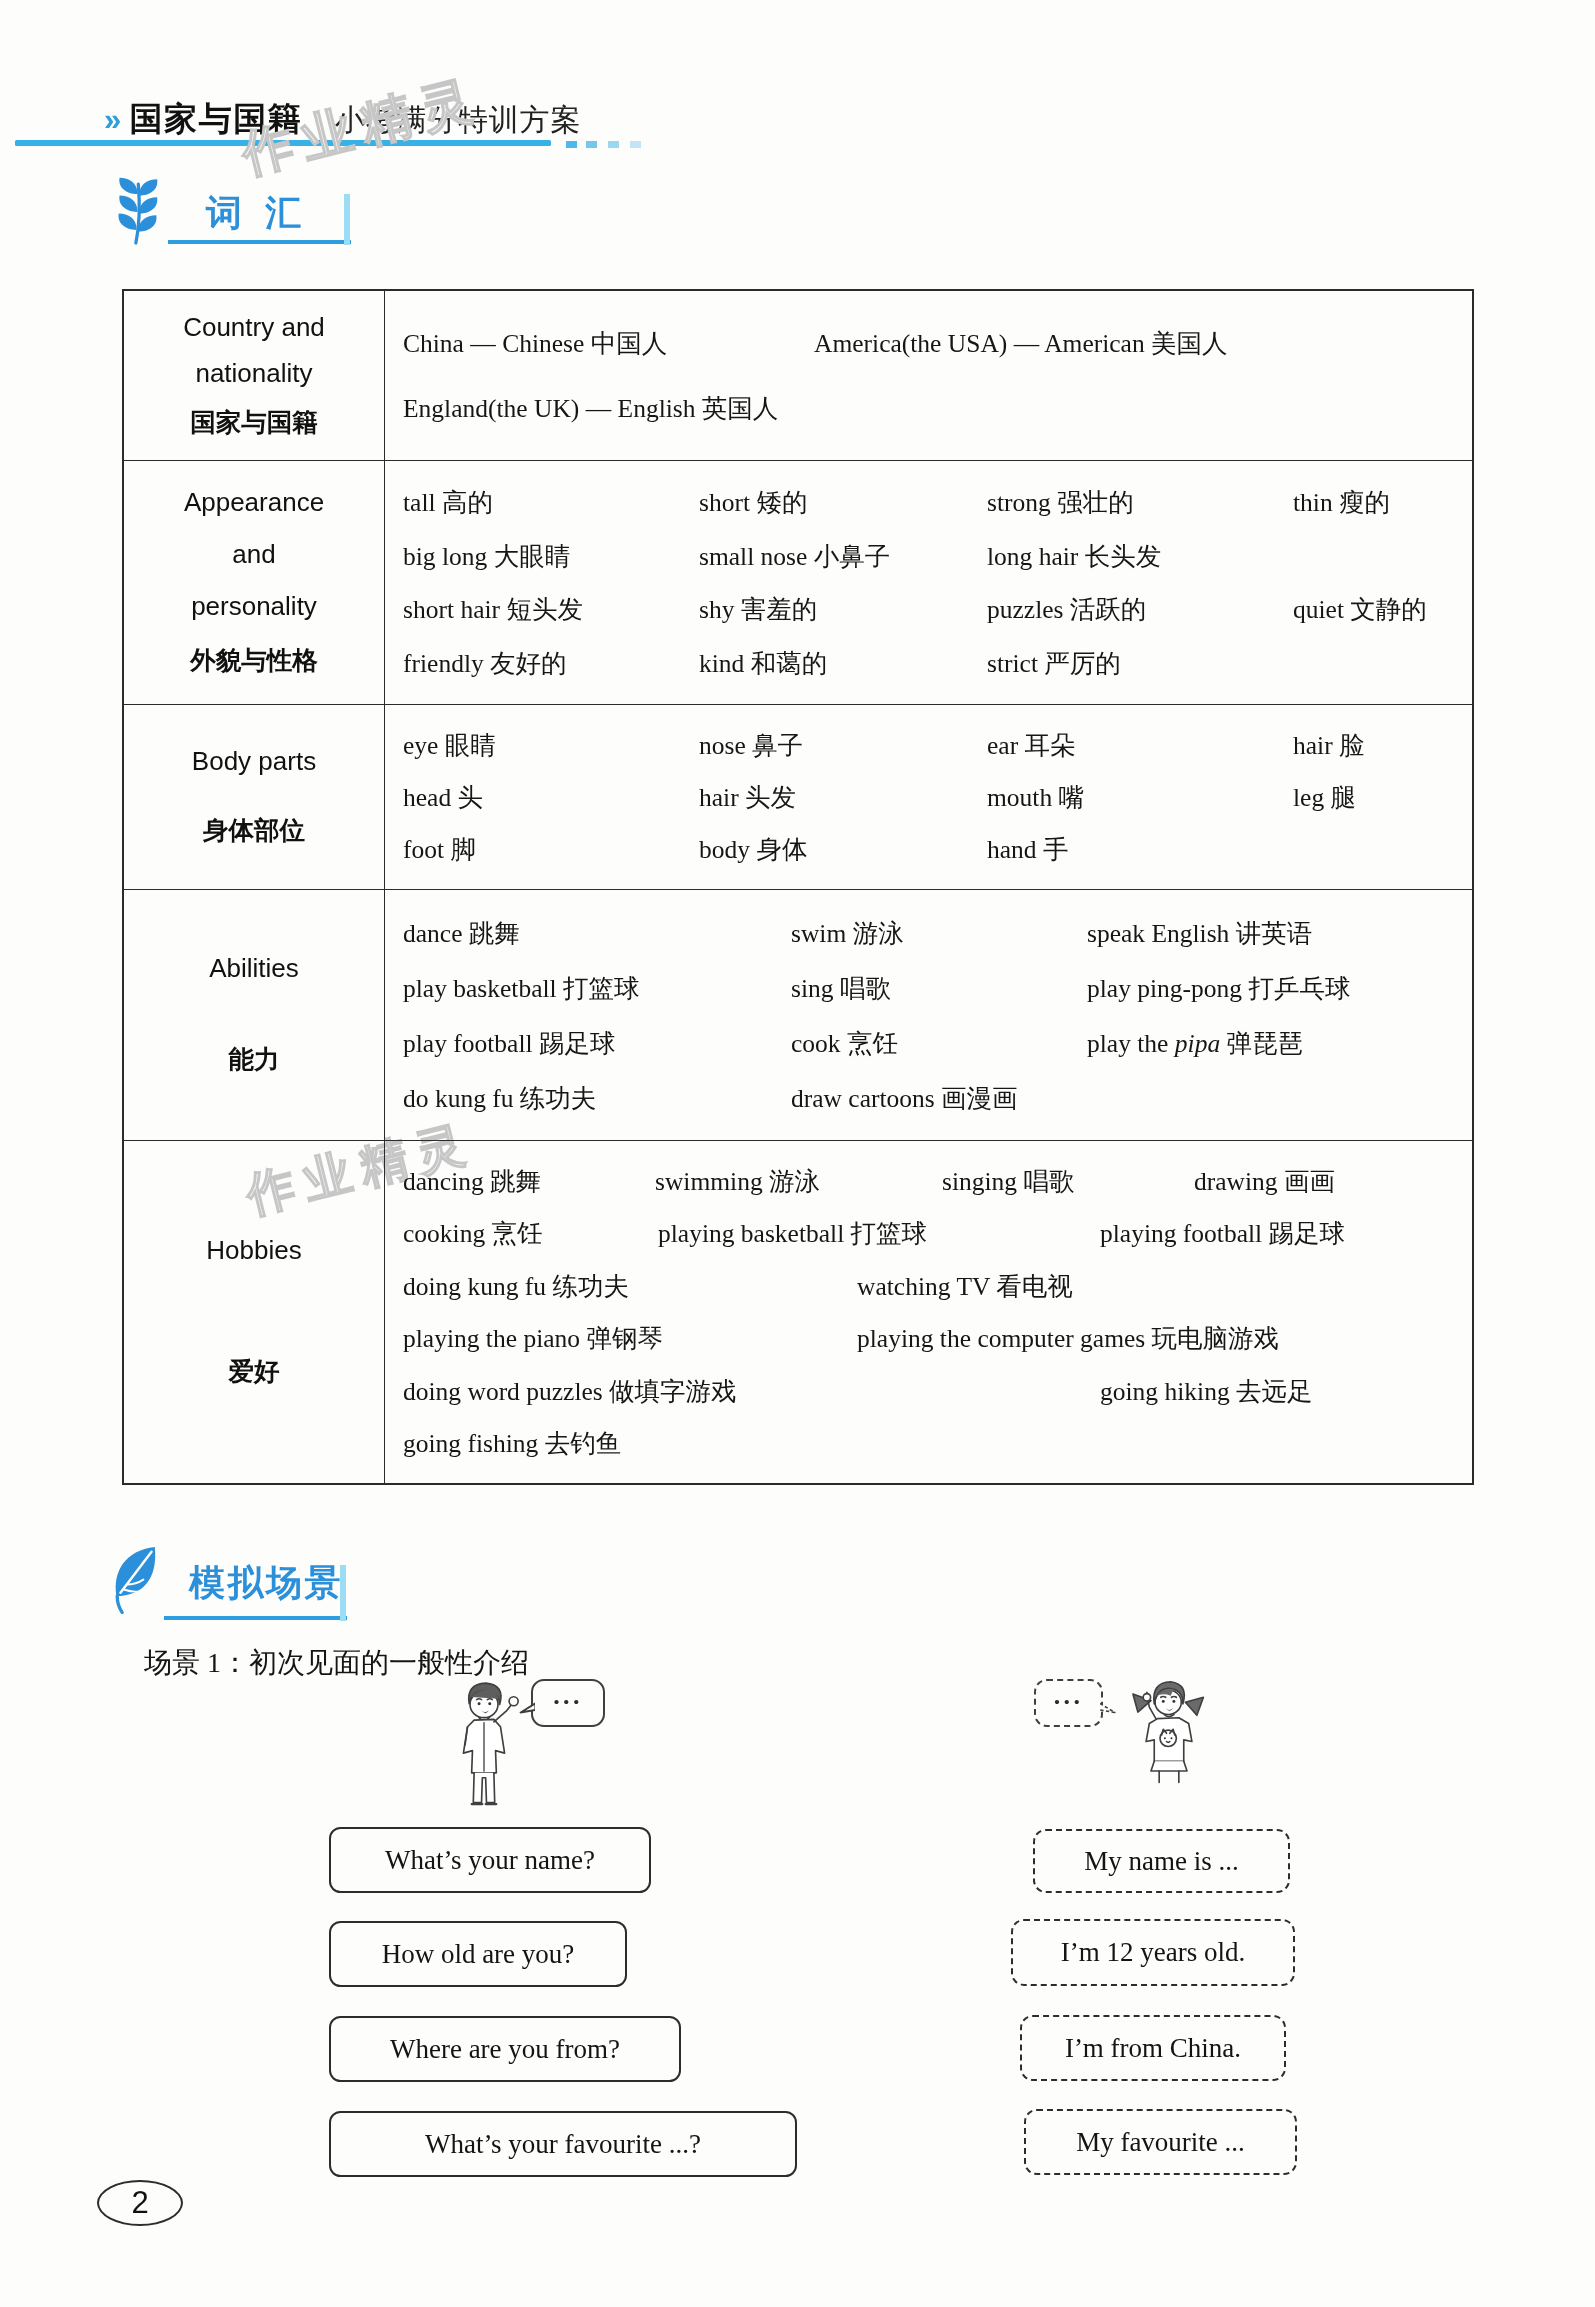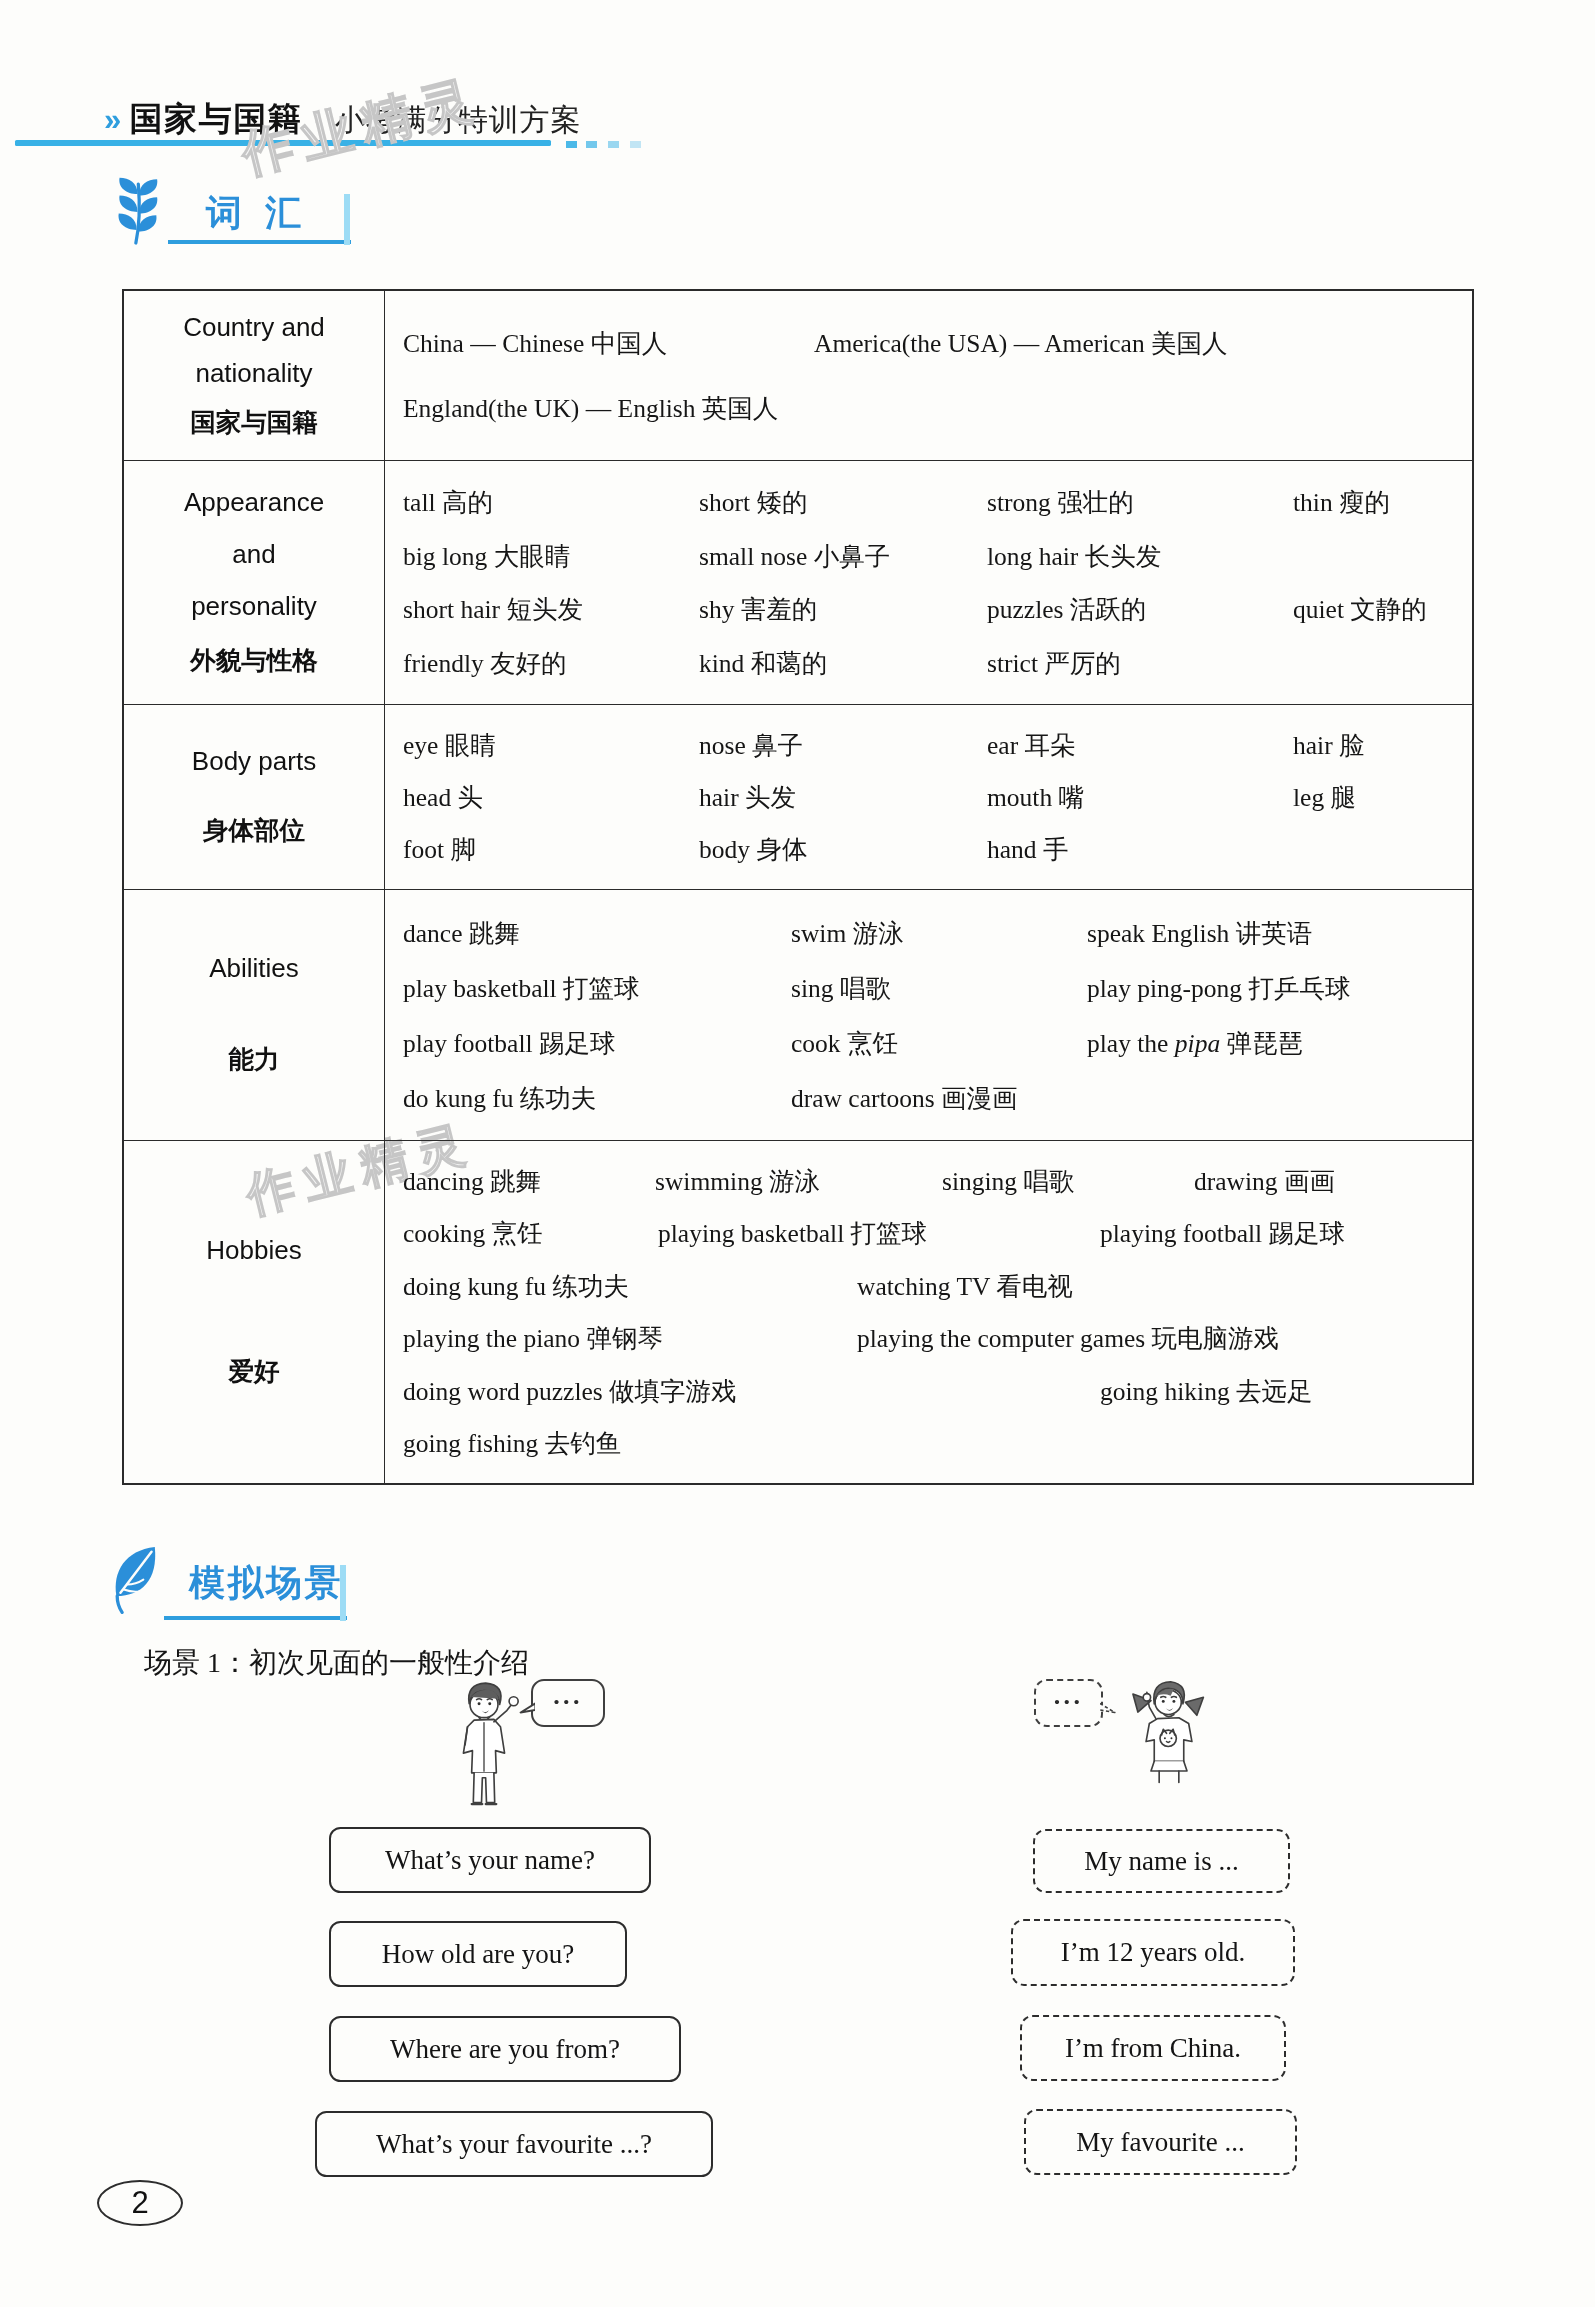--- a/index.html
+++ b/index.html
@@ -295,21 +295,21 @@
     <circle cx="59" cy="76" r="1.2" fill="#2e2e2e" stroke="none"></circle>
     <path d="M53 80 Q55 82 57 80"></path>
     <path d="M38 104 L34 116 L78 116 L74 104" fill="#fff"></path>
     <path d="M44 116 L44 130 M68 116 L68 130"></path>
   </svg>
 
   <div>
       <div class="qbox" style="left: 329px; top: 1827px; width: 322px; height: 66px;">What’s your name?</div>
       <div class="qbox" style="left: 329px; top: 1921px; width: 298px; height: 66px;">How old are you?</div>
       <div class="qbox" style="left: 329px; top: 2016px; width: 352px; height: 66px;">Where are you from?</div>
-      <div class="qbox" style="left: 315px; top: 2111px; width: 398px; height: 66px;">What’s your favourite ...?</div>
+      <div class="qbox" style="left: 329px; top: 2111px; width: 468px; height: 66px;">What’s your favourite ...?</div>
       <div class="abox" style="left: 1033px; top: 1829px; width: 257px; height: 64px;">My name is ...</div>
       <div class="abox" style="left: 1011px; top: 1919px; width: 284px; height: 67px;">I’m 12 years old.</div>
       <div class="abox" style="left: 1020px; top: 2015px; width: 266px; height: 66px;">I’m from China.</div>
       <div class="abox" style="left: 1024px; top: 2109px; width: 273px; height: 66px;">My favourite ...</div>
     </div>
 
   <div class="page-num">
     <span>2</span>
   </div>
 

